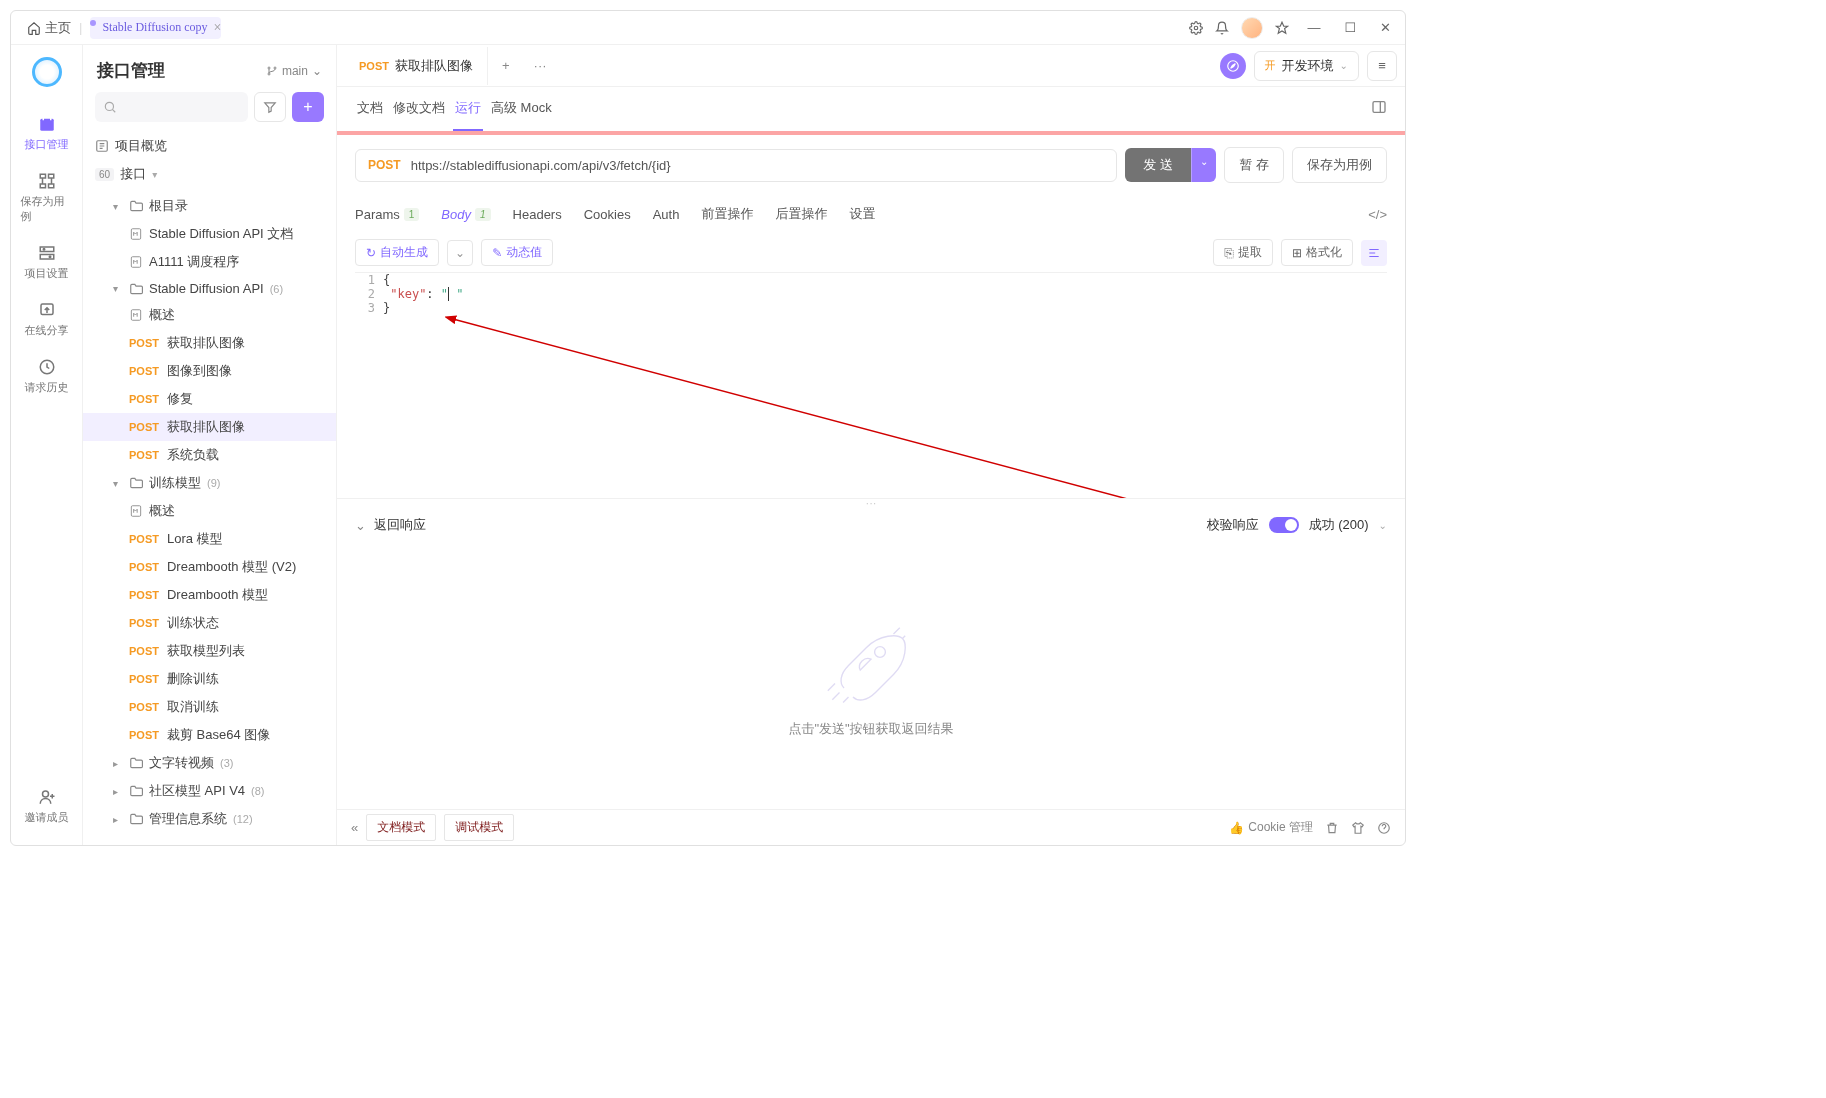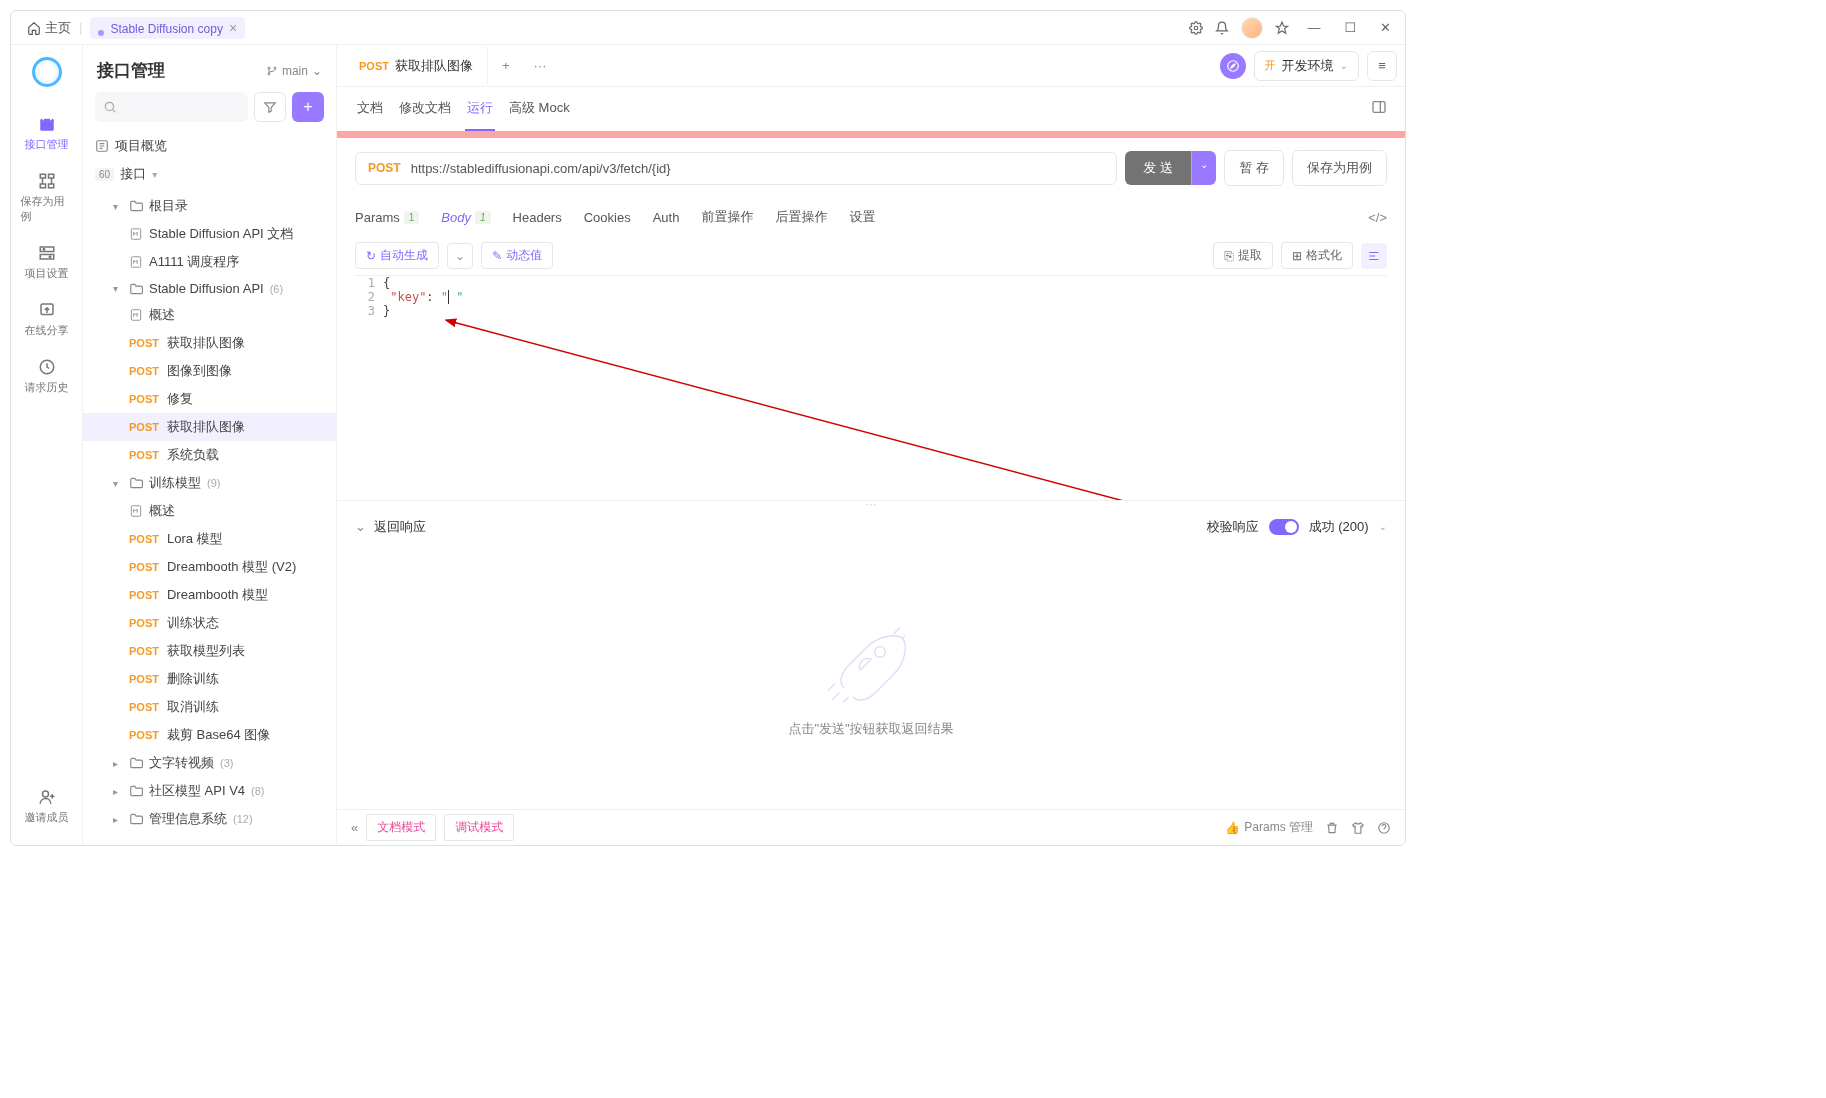--- a/index.html
+++ b/index.html
@@ -2,21 +2,21 @@
 <html><head>
 <meta charset="utf-8">
 <style>
 * { box-sizing: border-box; margin: 0; padding: 0; }
 body { font-family: -apple-system, BlinkMacSystemFont, "Segoe UI", "PingFang SC", "Microsoft YaHei", sans-serif; font-size: 13px; color: #333; background: #fff; overflow: hidden; }
 .app { width: 1396px; height: 836px; border: 1px solid #e0e0e0; border-radius: 6px; margin: 10px; display: flex; flex-direction: column; position: relative; background: #fff; }
 
 
 .titlebar { height: 34px; display: flex; align-items: center; padding: 0 8px; border-bottom: 1px solid #f0f0f0; }
 .titlebar .home { display: flex; align-items: center; gap: 4px; padding: 4px 8px; color: #555; cursor: pointer; }
-.titlebar .project-tab { display: flex; align-items: flex-end; gap: 6px; padding: 3px 8px; background: #f2f0ff; border-radius: 4px; margin-left: 8px; color: #6b5ce0; font-size: 12px; }
+.titlebar .project-tab { display: flex; align-items: flex-start; gap: 6px; padding: 3px 0; background: #f2f0ff; border-radius: 4px; margin-left: 8px; color: #6b5ce0; font-size: 12px; font-family: Liberation Serif, serif; }
 .titlebar .project-tab .dot { width: 6px; height: 6px; border-radius: 50%; background: #a896ff; }
 .titlebar .project-tab .close { color: #999; cursor: pointer; font-size: 14px; }
 .titlebar .right { margin-left: auto; display: flex; align-items: center; gap: 12px; color: #666; }
 .titlebar .avatar { width: 22px; height: 22px; border-radius: 50%; background: linear-gradient(135deg,#ffd9b3,#ffb380); border: 1px solid #eee; }
 .titlebar .win-btn { padding: 2px 6px; cursor: pointer; color: #666; }
 
 
 .main { flex: 1; display: flex; overflow: hidden; }
 
 
@@ -52,21 +52,21 @@
 .content-tab { display: flex; align-items: center; gap: 6px; padding: 10px 14px; border-right: 1px solid #f0f0f0; font-size: 13px; }
 .content-tab .method { color: #f59a23; font-weight: 700; font-size: 11px; }
 .tabbar .plus { padding: 0 14px; color: #888; cursor: pointer; }
 .tabbar .more { padding: 0 10px; color: #888; cursor: pointer; }
 .tabbar .right { margin-left: auto; display: flex; align-items: center; gap: 8px; }
 .env-circle { width: 26px; height: 26px; border-radius: 50%; background: #9879ff; display: flex; align-items: center; justify-content: center; color: #fff; font-size: 12px; }
 .env-sel { display: flex; align-items: center; gap: 6px; border: 1px solid #e6e6e6; border-radius: 6px; padding: 5px 10px; cursor: pointer; font-size: 13px; }
 .env-sel .kai { color: #f59a23; font-size: 11px; }
 .menu-btn { width: 30px; height: 30px; border: 1px solid #e6e6e6; border-radius: 6px; display: flex; align-items: center; justify-content: center; cursor: pointer; color: #666; }
 
-.subtabs { display: flex; gap: 12px; padding: 0 18px; border-bottom: 7px solid #fca5a5; position: relative; }
+.subtabs { display: flex; gap: 6px; padding: 0 18px; border-bottom: 4px solid #fca5a5; position: relative; }
 .subtab { padding: 12px 2px; cursor: pointer; color: #555; font-size: 13px; }
 .subtab.active { color: #8168ff; border-bottom: 2px solid #8168ff; }
 .subtabs .icon-right { margin-left: auto; padding: 12px 0; color: #888; cursor: pointer; }
 
 .url-row { display: flex; gap: 8px; padding: 12px 18px; align-items: center; }
 .url-box { flex: 1; border: 1px solid #e6e6e6; border-radius: 6px; display: flex; align-items: center; padding: 8px 12px; gap: 10px; }
 .url-box .method { color: #f59a23; font-weight: 700; font-size: 12px; }
 .url-box .url { color: #555; font-size: 13px; }
 .send-btn { background: #737373; color: #fff; padding: 8px 18px; border-radius: 6px 0 0 6px; cursor: pointer; font-size: 13px; }
 .send-dd { background: #9879ff; color: #fff; padding: 8px 8px; border-radius: 0 6px 6px 0; cursor: pointer; border-left: 1px solid rgba(255,255,255,0.3); font-size: 10px; }
@@ -102,21 +102,21 @@
 .response-sep { height: 8px; display: flex; align-items: center; justify-content: center; color: #ccc; font-size: 11px; cursor: row-resize; border-top: 1px solid #f0f0f0; }
 .response-head { display: flex; align-items: center; padding: 10px 18px; gap: 8px; }
 .response-head .right { margin-left: auto; display: flex; align-items: center; gap: 10px; }
 .toggle { width: 30px; height: 16px; background: #8168ff; border-radius: 8px; position: relative; }
 .toggle::after { content: ''; width: 12px; height: 12px; background: #fff; border-radius: 50%; position: absolute; right: 2px; top: 2px; }
 .response-body { flex: 1; display: flex; flex-direction: column; align-items: center; justify-content: center; gap: 14px; color: #888; font-size: 13px; padding: 20px; }
 .rocket { width: 110px; height: 90px; opacity: 0.5; }
 
 .footer { height: 36px; border-top: 1px solid #f0f0f0; display: flex; align-items: center; padding: 0 14px; gap: 8px; }
 .footer .chev-l { color: #888; cursor: pointer; }
-.mode-btn { border: 1px solid #e6e6e6; border-radius: 2px; padding: 4px 10px; font-size: 12px; color: #ec4899; cursor: pointer; }
+.mode-btn { border: 1px solid #e6e6e6; border-radius: 2px; padding: 4px 10px; font-size: 12px; color: #7f1d1d; cursor: pointer; }
 .footer .right { margin-left: auto; display: flex; align-items: center; gap: 12px; color: #888; font-size: 12px; }
 
 svg { display: block; }
 .icon-sm { width: 14px; height: 14px; }
 </style>
 </head>
 <body>
 
 <div class="app">
 
@@ -564,21 +564,21 @@
         <span>点击"发送"按钮获取返回结果</span>
       </div>
 
       <div class="footer">
         <span class="chev-l">«</span>
         <div class="mode-btn">文档模式</div>
         <div class="mode-btn">调试模式</div>
         <div class="right">
           <span style="display:flex;align-items:center;gap:4px;cursor:pointer">
             <span>👍</span>
-            <span>Params 管理</span>
+            <span>Cookie 管理</span>
           </span>
           <svg width="14" height="14" viewBox="0 0 24 24" fill="none" stroke="currentColor" stroke-width="2">
               <path d="M4 7h16M9 7V4h6v3M6 7l1 13h10l1-13"></path>
             </svg>
           <svg width="14" height="14" viewBox="0 0 24 24" fill="none" stroke="currentColor" stroke-width="2">
               <path d="M8 3l-5 4 2 3 2-1v12h10V9l2 1 2-3-5-4-2 2h-4z"></path>
             </svg>
           <svg width="14" height="14" viewBox="0 0 24 24" fill="none" stroke="currentColor" stroke-width="2">
               <circle cx="12" cy="12" r="9"></circle>
               <path d="M9 9a3 3 0 115 2c-1 1-2 1-2 3M12 17h.01"></path>

